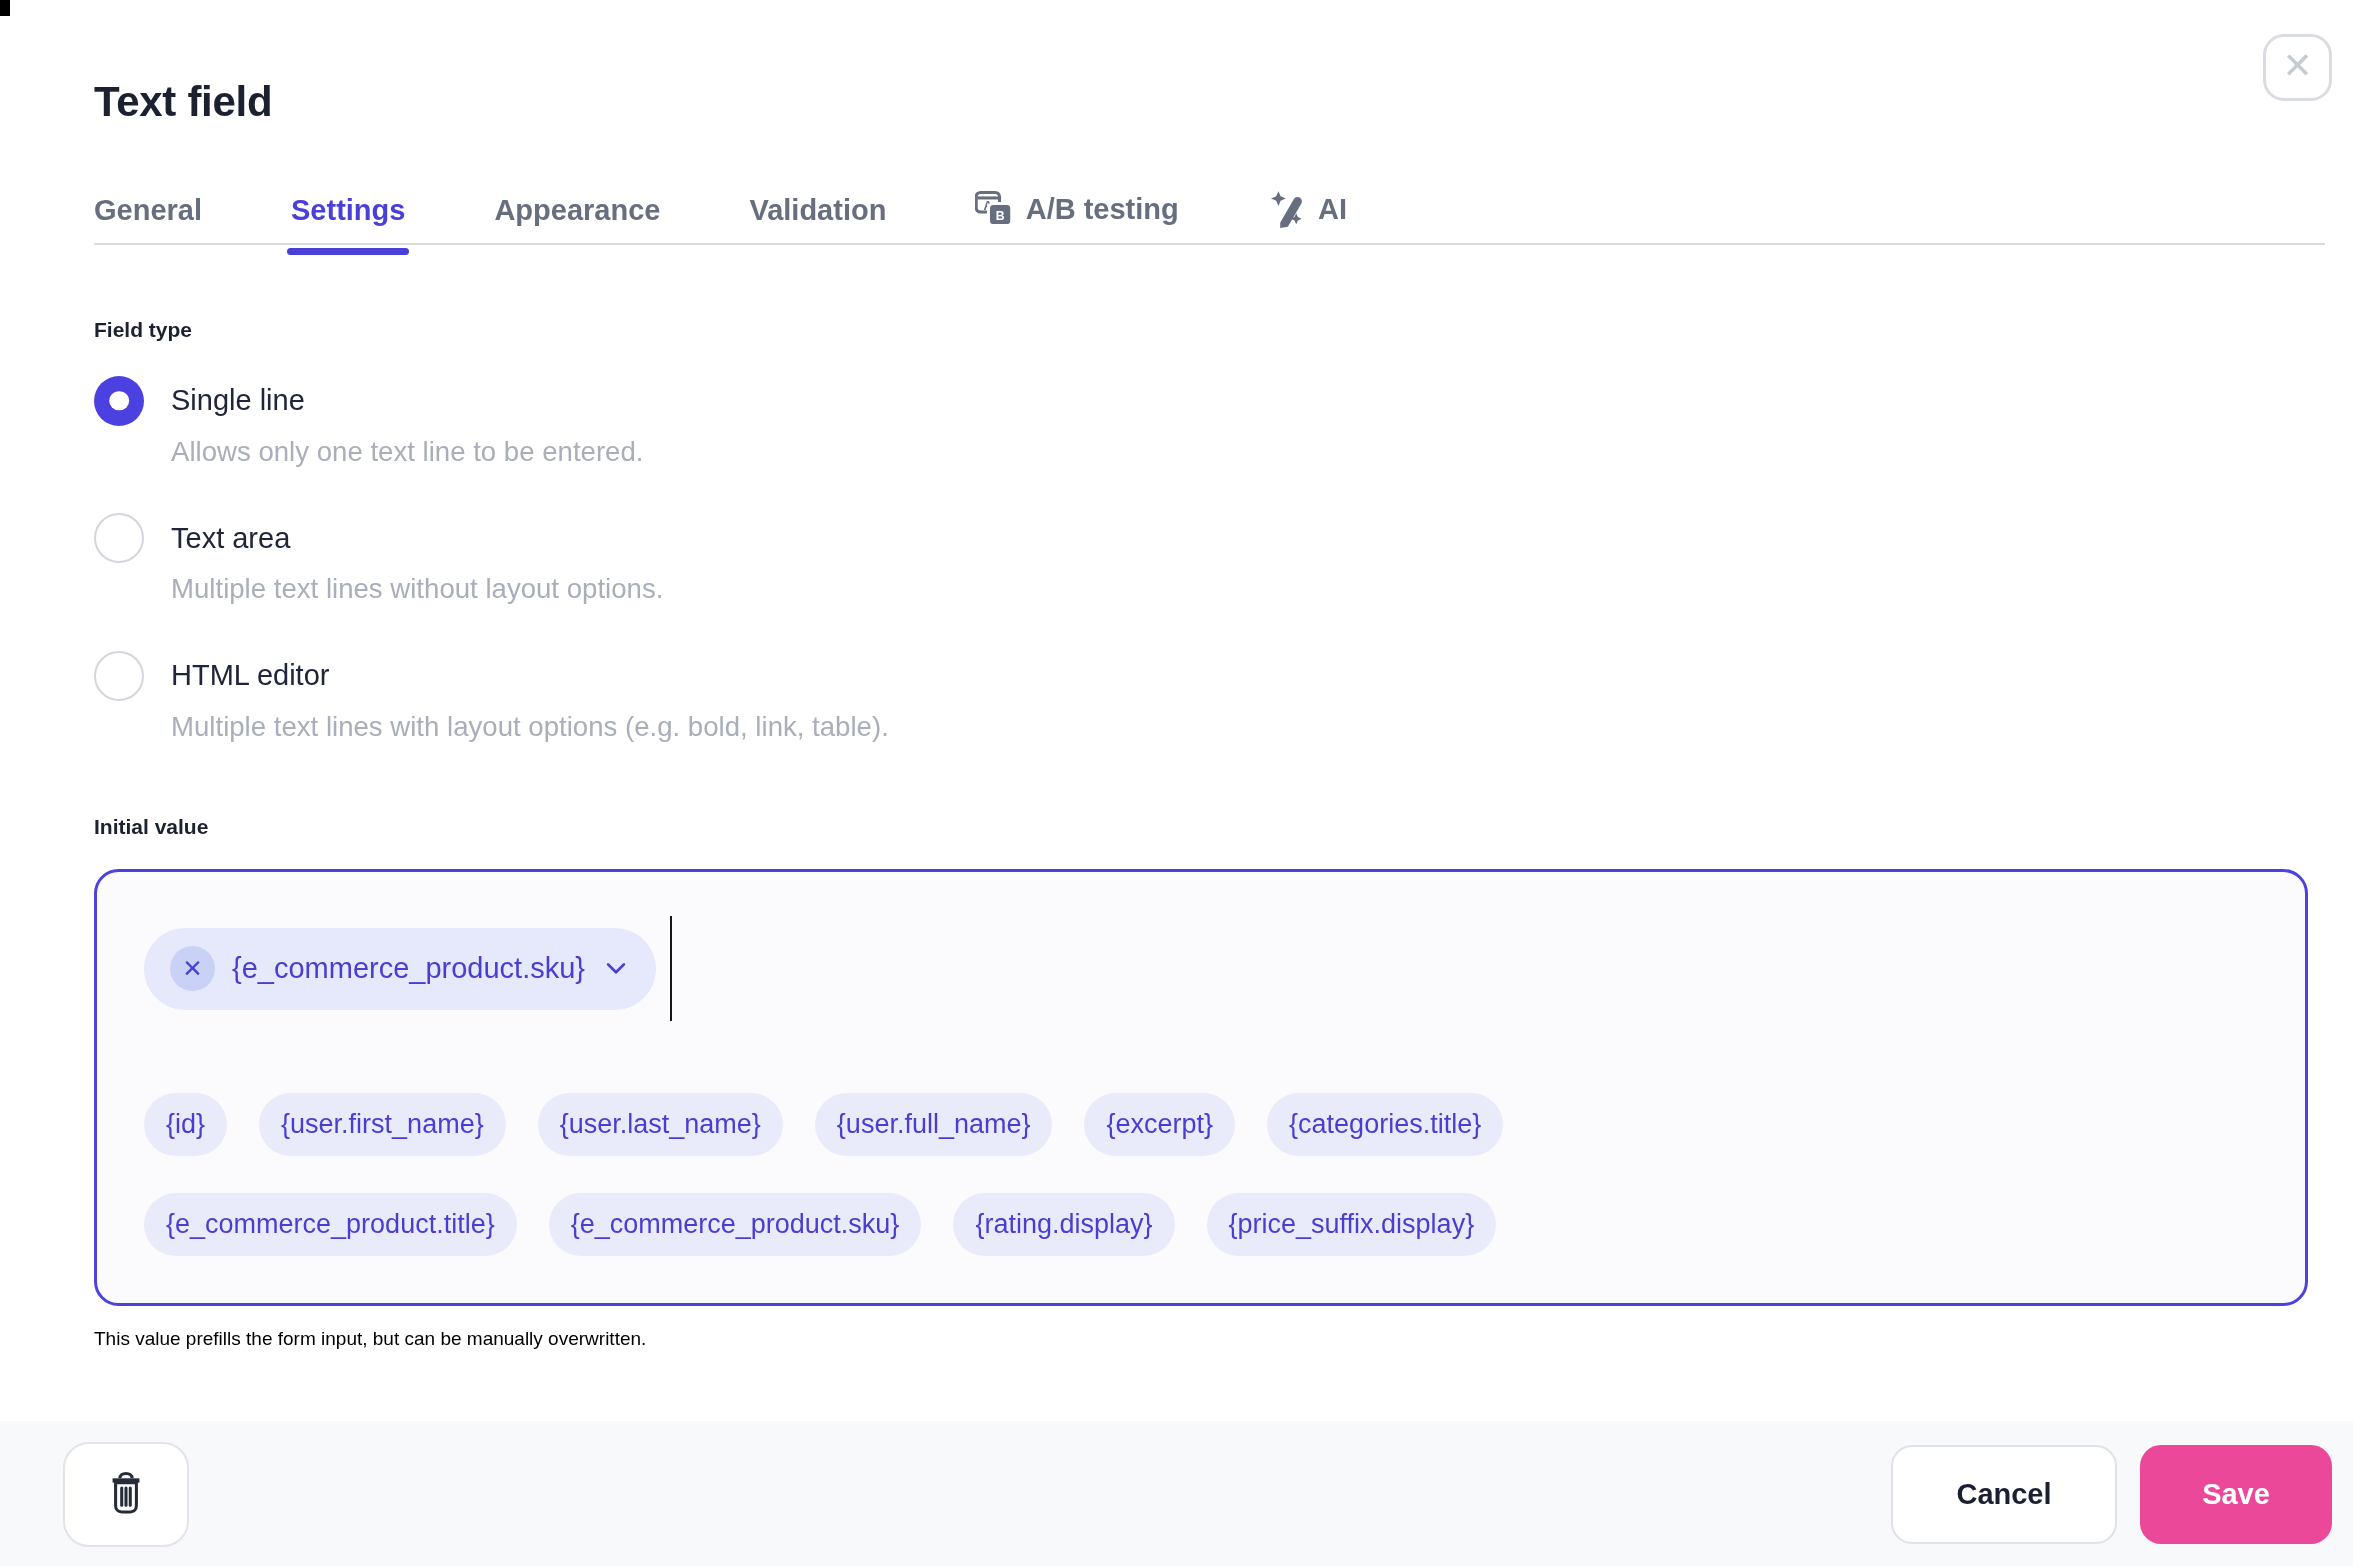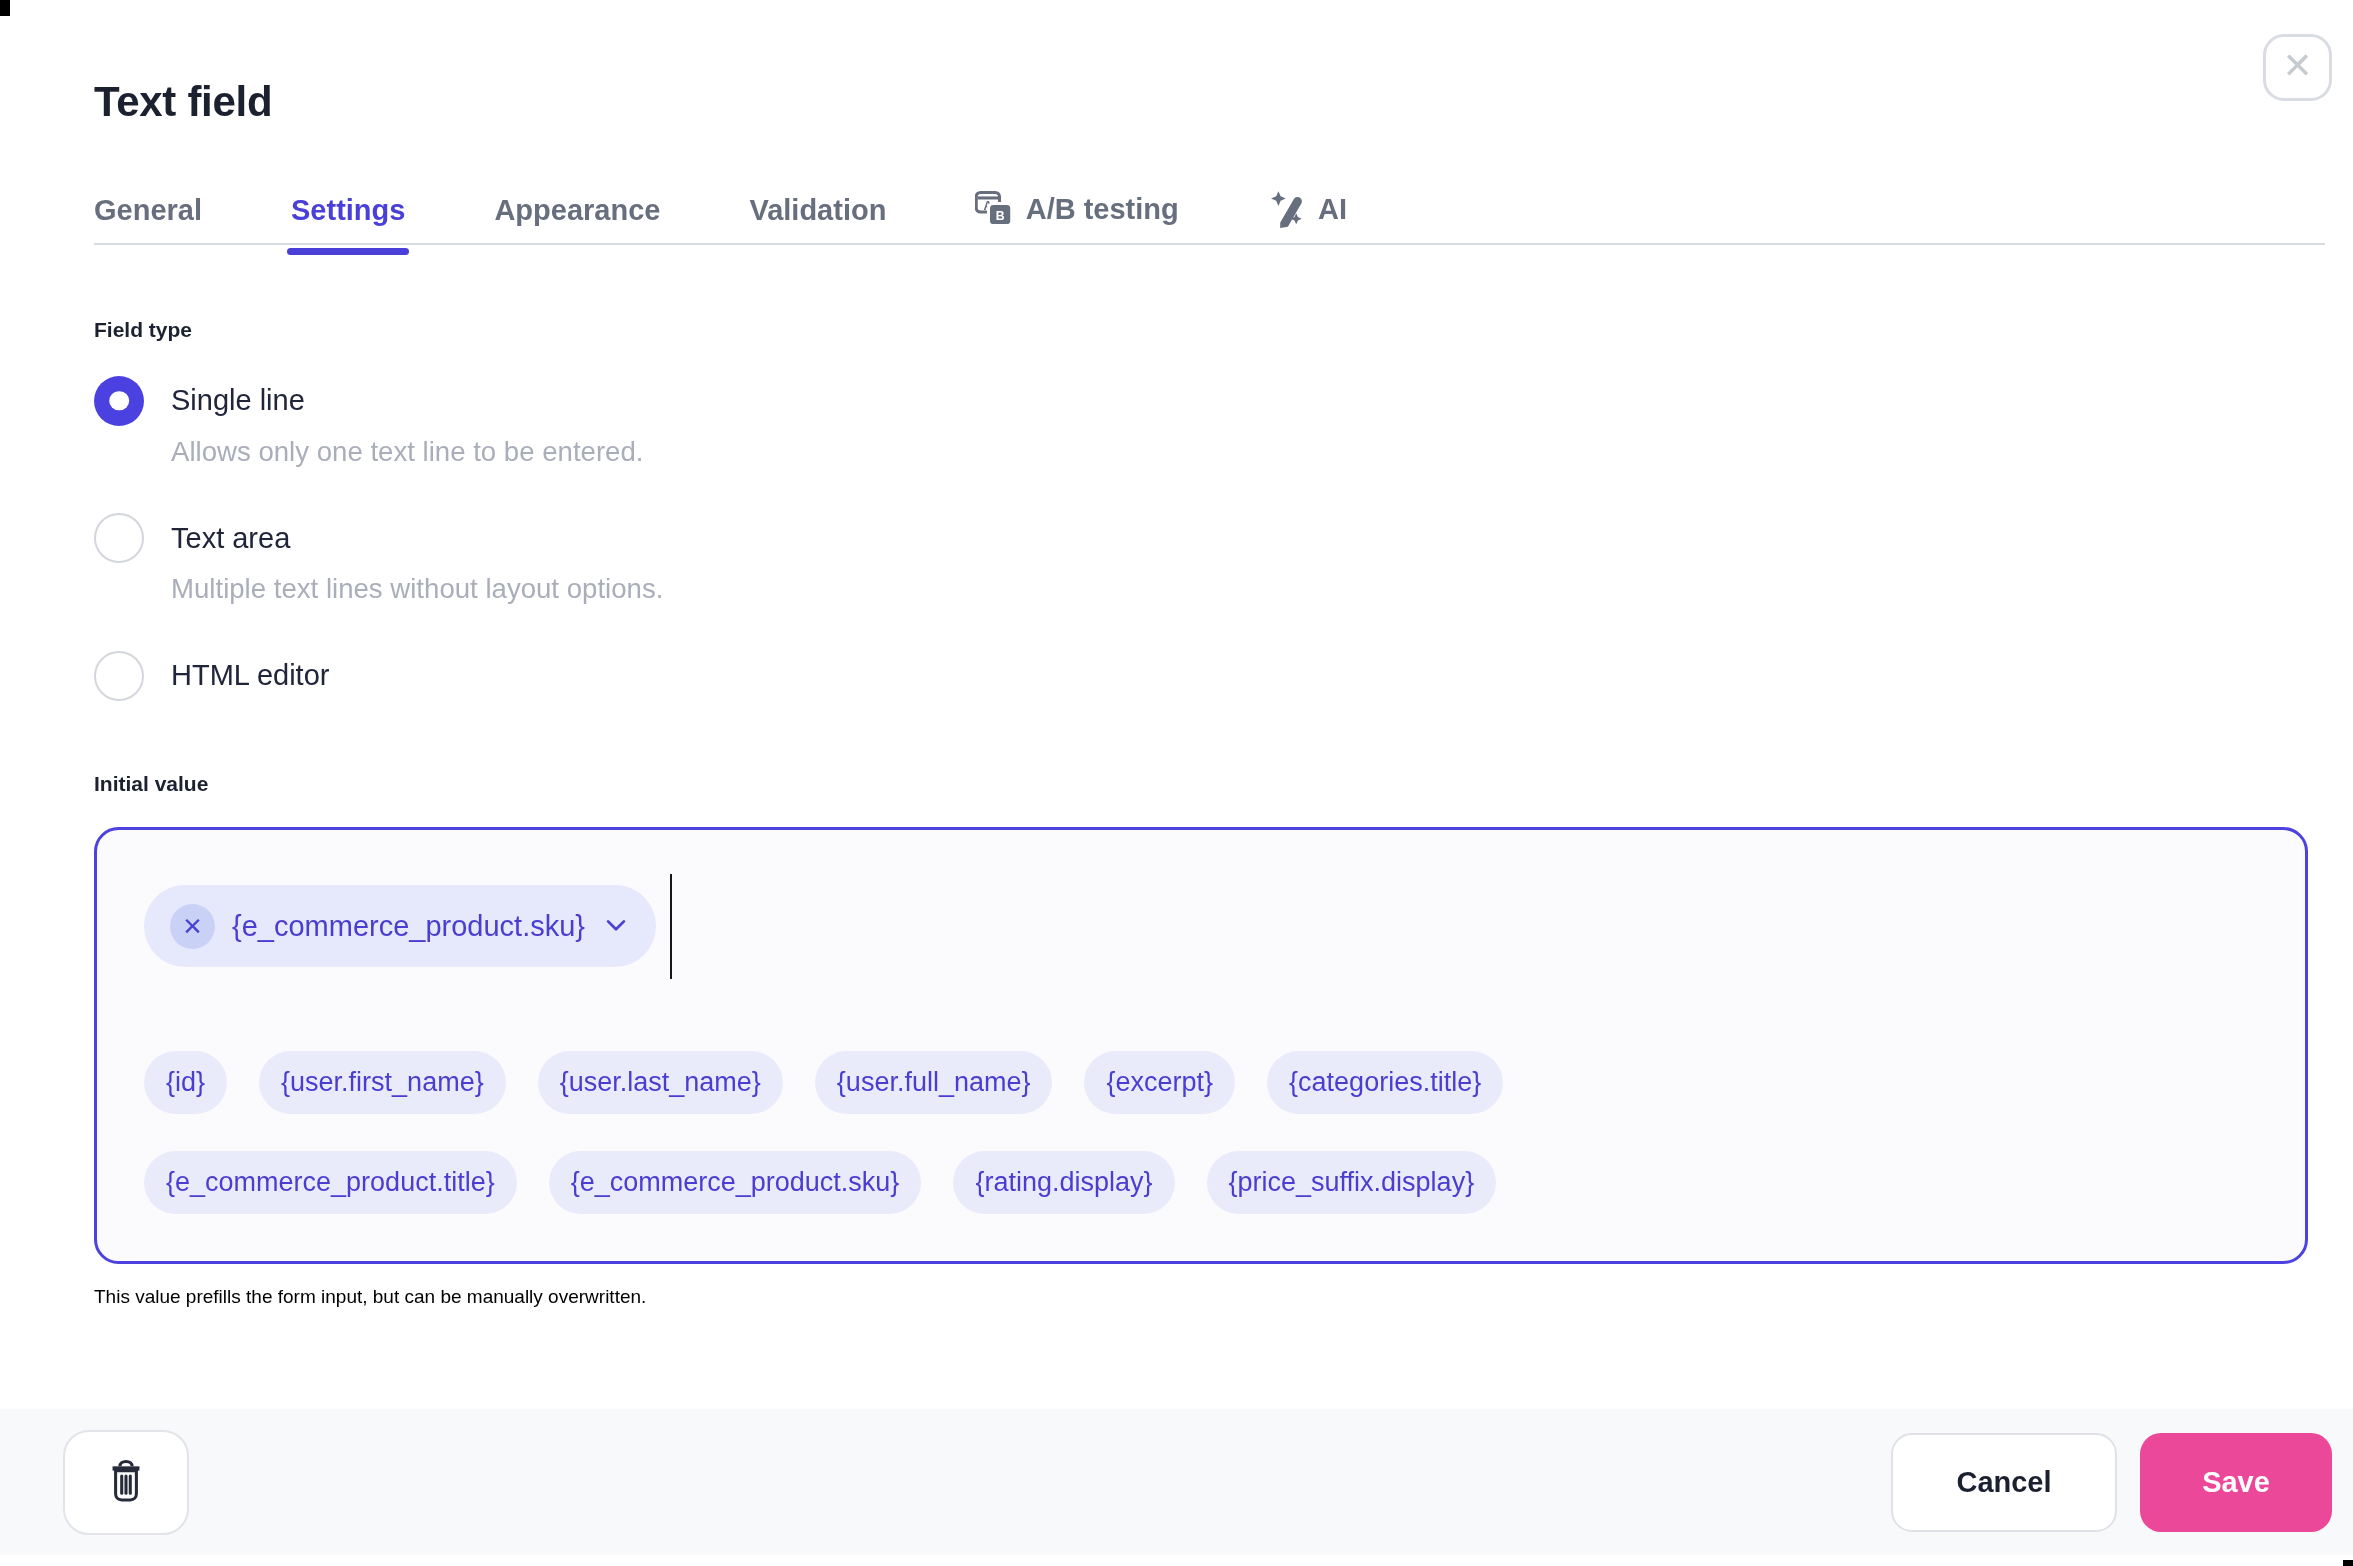--- a/index.html
+++ b/index.html
@@ -91,21 +91,21 @@
     background:#e9ebfb;border-radius:32px;height:63px;display:inline-flex;
     align-items:center;padding:0 22px;font-size:27px;color:#4a3ed0;font-weight:400;
     cursor:pointer;white-space:nowrap;
   }
   .helper{
     margin-top:16px;font-size:19px;line-height:34px;color:#000000;
   }
 
   
   .footer{
-    position:absolute;left:0;right:0;bottom:12px;height:146px;background:#f8f9fb;
+    position:absolute;left:0;right:0;bottom:0;height:146px;background:#f8f9fb;
     display:flex;align-items:center;justify-content:space-between;
     padding:0 22px 0 63px;box-sizing:border-box;
   }
   .trash-btn{
     width:126px;height:105px;border-radius:26px;border:2.5px solid #e2e4ea;background:#fff;
     display:flex;align-items:center;justify-content:center;cursor:pointer;box-sizing:border-box;
   }
   .footer-right{display:flex;align-items:center;column-gap:23px;}
   .btn{
     height:99px;border-radius:21px;display:flex;align-items:center;justify-content:center;
@@ -183,20 +183,21 @@
         <div class="option-label">Text area</div>
       </div>
       <div class="option-desc">Multiple text lines without layout options.</div>
     </div>
 
     <div class="option">
       <div class="option-row">
         <div class="radio"></div>
         <div class="option-label">HTML editor</div>
       </div>
+      <div class="option-desc">Multiple text lines with layout options (e.g. bold, link, table).</div>
     </div>
 
   </div>
 
   <div class="section-heading" style="margin-top:64px;">Initial value</div>
 
   <div class="value-box">
 
     <div class="token-row">
       <div class="token">

